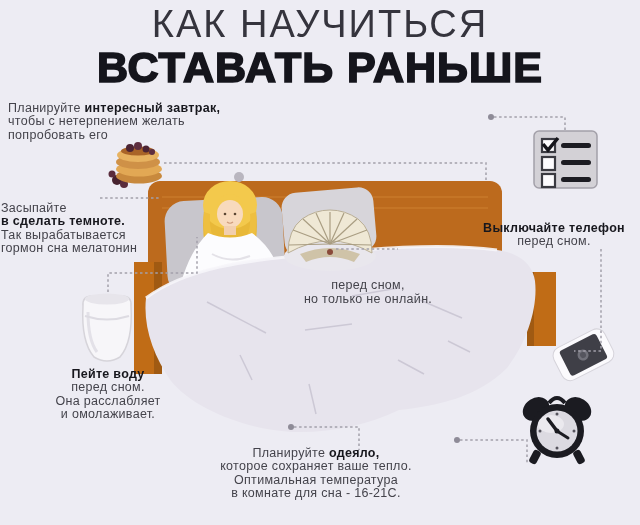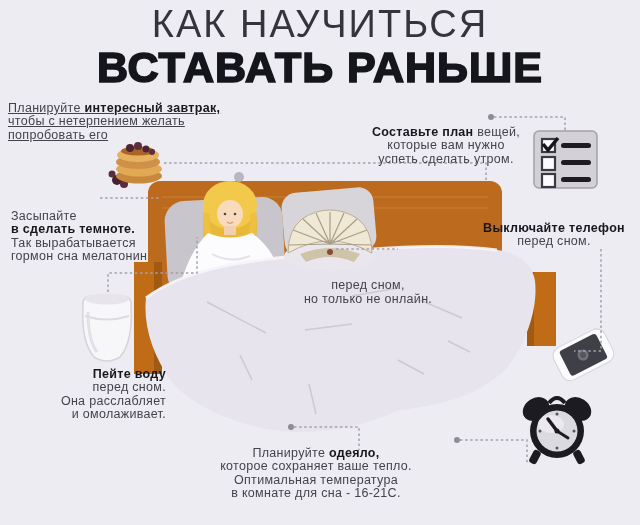--- a/index.html
+++ b/index.html
@@ -176,41 +176,38 @@
       <path d="M294,427 H359 V450"></path>
       <path d="M460,440 H527 V463"></path>
     </g>
     <g fill="#8e8b97">
       <circle cx="491" cy="117" r="3"></circle>
       <circle cx="291" cy="427" r="3"></circle>
       <circle cx="457" cy="440" r="3"></circle>
     </g>
   </svg>
 
-  <div class="tip" style="left:8px;top:102px;width:240px;text-decoration:underline;"><span>Планируйте </span><b>интересный завтрак,</b><span>
+  <div class="tip" style="left:8px;top:102px;width:240px;"><span>Планируйте </span><b>интересный завтрак,</b><span>
 чтобы с нетерпением желать
 попробовать его</span></div>
 
-  <div class="tip center" style="left:354px;top:126px;width:184px;"><span></span><b>Составьте план</b><span> вещей,
-которые вам нужно
-успеть сделать утром.</span></div>
-
-  <div class="tip" style="left:11px;top:202px;width:172px;margin-top:8px;"><span>Засыпайте
+
+  <div class="tip" style="left:1px;top:202px;width:172px;"><span>Засыпайте
 </span><b>в сделать темноте.</b><span>
 Так вырабатывается
 гормон сна мелатонин</span></div>
 
   <div class="tip center" style="left:468px;top:222px;width:172px;"><b>Выключайте телефон</b><span>
 перед сном.</span></div>
 
   <div class="tip center" style="left:282px;top:266px;width:172px;"><span>
 перед сном,
 но только не онлайн.</span></div>
 
-  <div class="tip center" style="left:16px;top:368px;width:150px;text-align:right;"><b>Пейте воду</b><span>
+  <div class="tip center" style="left:33px;top:368px;width:150px;"><b>Пейте воду</b><span>
 перед сном.
 Она расслабляет
 и омолаживает.</span></div>
 
   <div class="tip center" style="left:188px;top:447px;width:256px;"><span>Планируйте </span><b>одеяло,</b><span>
 которое сохраняет ваше тепло.
 Оптимальная температура
 в комнате для сна - 16-21C.</span></div>
 
 

